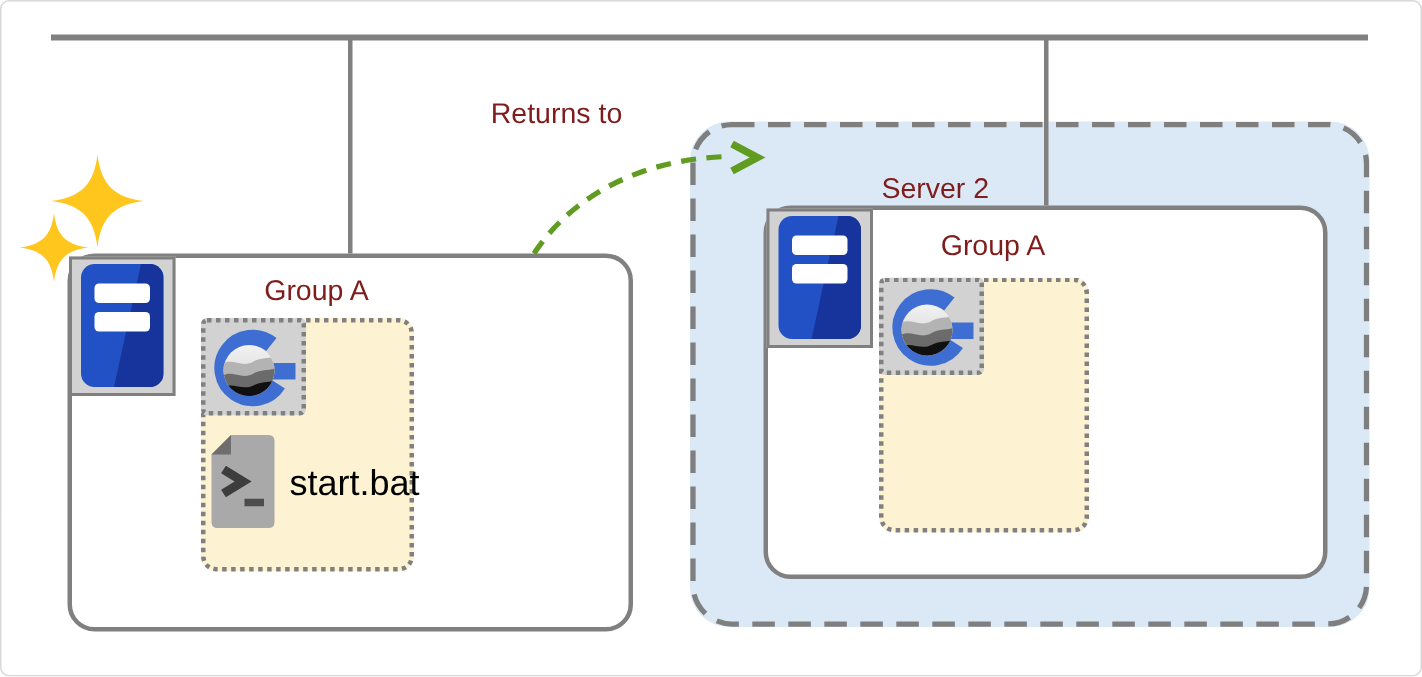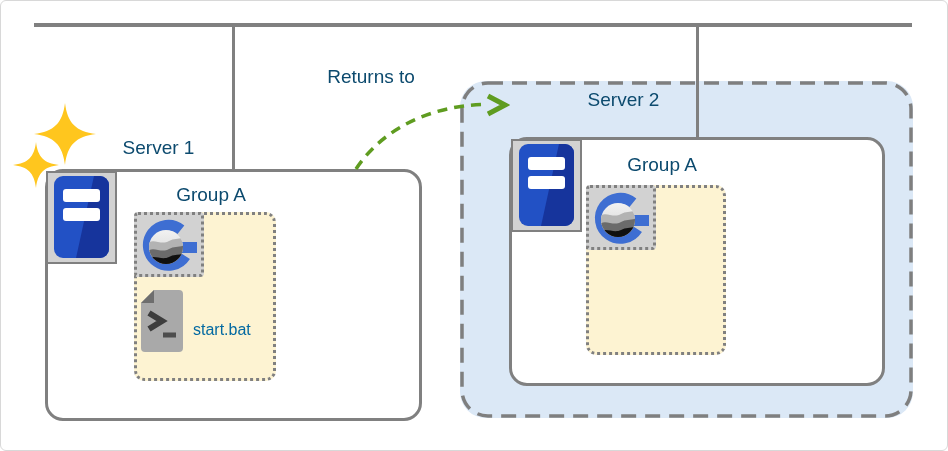--- a/index.html
+++ b/index.html
@@ -8,61 +8,60 @@
     width:946px;height:449px;
     border:1px solid #d8d8d8;border-radius:6px;
     background:#ffffff;
     font-family:"Liberation Sans", sans-serif;
     overflow:hidden;
     box-sizing:content-box;
   }
   .abs{position:absolute;}
   .line{background:#808080;}
   .diagram-label{
-    color:#0c4a6e;font-size:19px;text-align:center;white-space:nowrap;
+    color:#7f1d1d;font-size:19px;text-align:center;white-space:nowrap;
   }
   .server-box{
     background:#ffffff;border:3px solid #808080;border-radius:18px;
     box-sizing:border-box;
   }
   .cluster-fill{
     background:#dbe8f6;border-radius:26px;
   }
   .group-box{
     background:#fdf3d2;border:3px dotted #808080;border-radius:10px;
     box-sizing:border-box;
   }
   .icon-tile{
     background:#d2d2d2;border:3px dotted #808080;border-radius:4px;
     box-sizing:border-box;display:flex;align-items:center;justify-content:center;
   }
   .server-tile{
     background:#d2d2d2;border:2px solid #808080;
     box-sizing:border-box;display:flex;align-items:center;justify-content:center;
   }
-  .file-label{color:#0369a1;font-size:16px;white-space:nowrap;margin-top:12px;}
+  .file-label{color:#000000;font-size:24px;white-space:nowrap;}
   .arrow-label{line-height:27px;}
 </style>
 </head>
 <body>
 
 <div class="page">
 
   <div class="abs line" style="left:33px;top:22px;width:878px;height:4px;"></div>
   <div class="abs line" style="left:231px;top:24px;width:3px;height:144px;"></div>
 
   <div class="abs cluster-fill" style="left:459px;top:80px;width:453px;height:337px;">
     <svg width="453" height="337" viewBox="0 0 453 337">
       <rect x="2" y="2" width="449" height="333" rx="26" fill="none" stroke="#7f7f7f" stroke-width="3.5" stroke-dasharray="15 9"></rect>
     </svg>
   </div>
 
   <div class="abs line" style="left:695px;top:24px;width:3px;height:112px;"></div>
 
-  <div class="abs diagram-label" style="left:90px;top:136px;width:135px;">Server 1</div>
   <div class="abs server-box" style="left:44px;top:168px;width:377px;height:252px;"></div>
 
   <div class="abs diagram-label" style="left:150px;top:183px;width:120px;">Group A</div>
   <div class="abs group-box" style="left:133px;top:211px;width:142px;height:169px;"></div>
 
   <div class="abs icon-tile" style="left:133px;top:211px;width:70px;height:65px;">
     <svg width="62" height="58" viewBox="0 0 62 58">
       <defs>
         <linearGradient id="sphereGrad" x1="0" y1="0" x2="0" y2="1">
           <stop offset="0" stop-color="#ffffff"></stop>
@@ -113,21 +112,21 @@
   </svg>
 
   <div class="abs diagram-label arrow-label" style="left:300px;top:62px;width:140px;">
     <div>Returns to</div>
   </div>
   <svg class="abs" style="left:340px;top:85px;" width="175" height="95" viewBox="0 0 175 95">
     <path d="M15,83 C40,45 85,21 140,18.5" fill="none" stroke="#5f9c20" stroke-width="3.5" stroke-dasharray="10 7"></path>
     <polyline points="147,10 164,19 147,28" fill="none" stroke="#5f9c20" stroke-width="5"></polyline>
   </svg>
 
-  <div class="abs diagram-label" style="left:560px;top:88px;width:125px;">Server 2</div>
+  <div class="abs diagram-label" style="left:560px;top:115px;width:125px;">Server 2</div>
   <div class="abs server-box" style="left:508px;top:136px;width:376px;height:249px;"></div>
 
   <div class="abs diagram-label" style="left:600px;top:153px;width:122px;">Group A</div>
   <div class="abs group-box" style="left:585px;top:184px;width:140px;height:170px;"></div>
 
   <div class="abs icon-tile" style="left:585px;top:184px;width:70px;height:65px;">
     <svg width="62" height="58" viewBox="0 0 62 58">
       <defs>
         <linearGradient id="sphereGrad2" x1="0" y1="0" x2="0" y2="1">
           <stop offset="0" stop-color="#ffffff"></stop>

